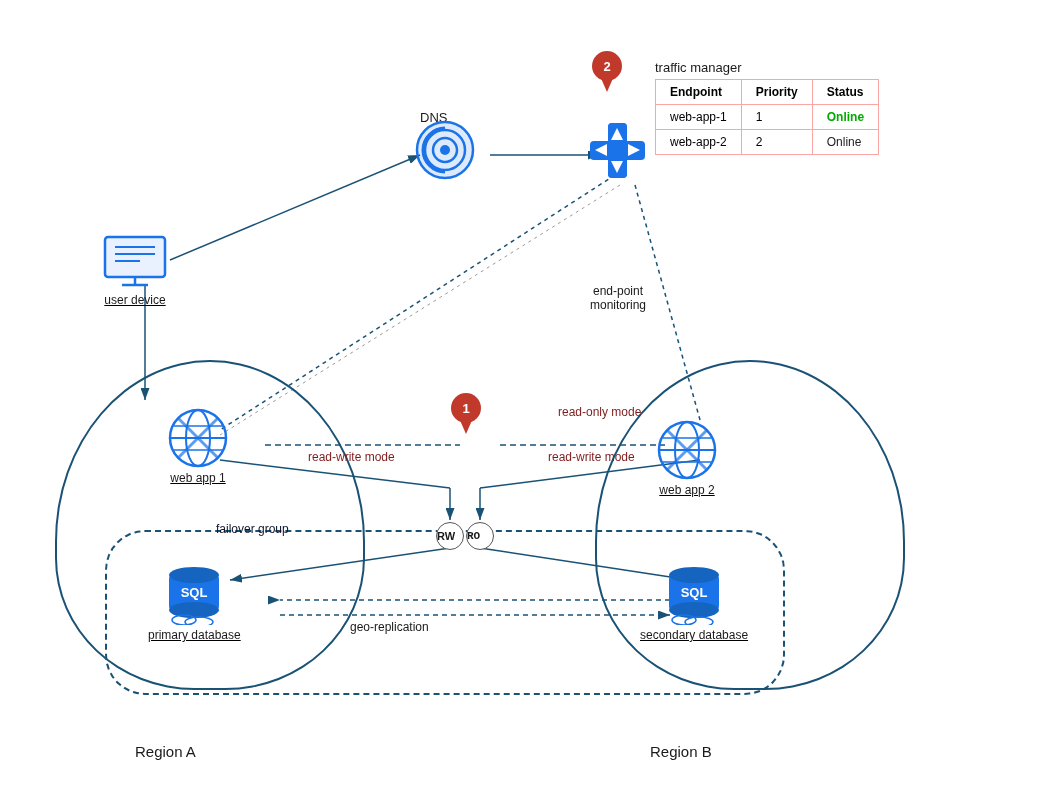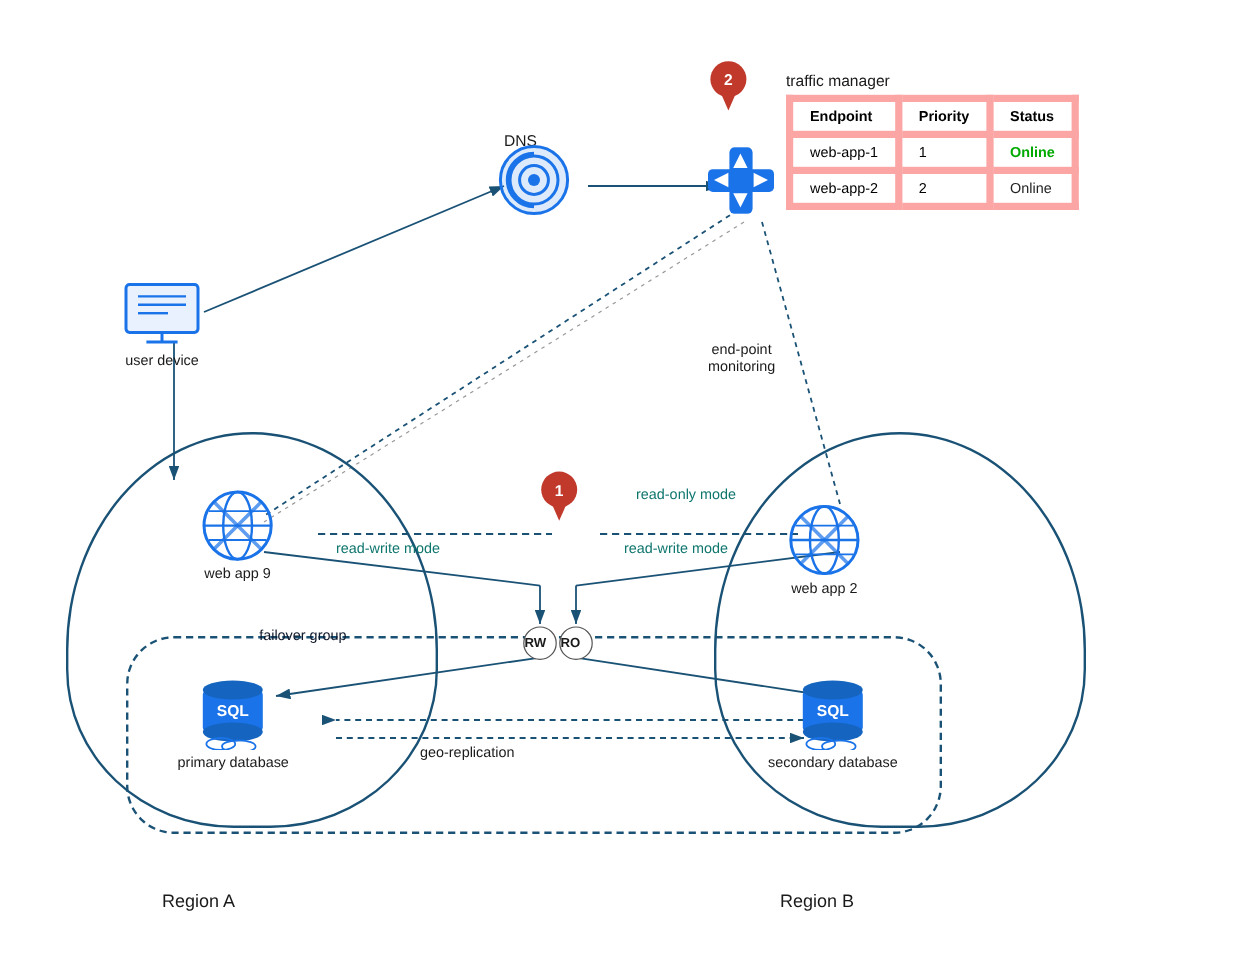--- a/index.html
+++ b/index.html
@@ -27,21 +27,21 @@
       font-size: 13px;
       color: #1a1a1a;
       margin-bottom: 4px;
       font-weight: normal;
     }
     .tm-table {
       border-collapse: collapse;
       font-size: 12px;
     }
     .tm-table th, .tm-table td {
-      border: 6px solid #fca5a5;
+      border: 1px solid #fca5a5;
       padding: 5px 14px;
       text-align: left;
     }
     .tm-table th {
       background: #fff;
       font-weight: bold;
     }
     .tm-table td.online-green {
       color: #00aa00;
       font-weight: bold;
@@ -59,20 +59,21 @@
       color: #1a1a1a;
       text-align: left;
     }
 
     
     .icon-wrap {
       position: absolute;
       display: flex;
       flex-direction: column;
       align-items: center;
+      text-decoration: underline;
     }
     .icon-label {
       font-size: 12px;
       color: #1a1a1a;
       text-align: center;
       margin-top: 3px;
     }
 
     
     .cloud {
@@ -151,22 +152,23 @@
       position: absolute;
       font-size: 12px;
       color: #1a1a1a;
       text-align: center;
     }
 
     
     .rw-label {
       position: absolute;
       font-size: 12px;
-      color: #0f766e;
+      color: #7f1d1d;
       text-align: left;
+      margin-left: 28px;
     }
 
     
     .geo-label {
       position: absolute;
       font-size: 12px;
       color: #1a1a1a;
       text-align: center;
     }
 
@@ -297,21 +299,21 @@
       <circle cx="30" cy="30" r="28" fill="none" stroke="#1a73e8" stroke-width="2.5"></circle>
 
       <ellipse cx="30" cy="30" rx="12" ry="28" fill="none" stroke="#1a73e8" stroke-width="2"></ellipse>
       <line x1="2" y1="30" x2="58" y2="30" stroke="#1a73e8" stroke-width="2"></line>
       <line x1="6" y1="18" x2="54" y2="18" stroke="#1a73e8" stroke-width="1.5"></line>
       <line x1="6" y1="42" x2="54" y2="42" stroke="#1a73e8" stroke-width="1.5"></line>
 
       <line x1="10" y1="10" x2="50" y2="50" stroke="#1a73e8" stroke-width="3" opacity="0.7"></line>
       <line x1="50" y1="10" x2="10" y2="50" stroke="#1a73e8" stroke-width="3" opacity="0.7"></line>
     </svg>
-    <span class="icon-label">web app 9</span>
+    <span class="icon-label">web app 1</span>
   </div>
 
   <div class="icon-wrap" style="top:420px; left:657px;justify-content:center;">
     <svg width="60" height="60" viewBox="0 0 60 60" class="svg-icon">
       <circle cx="30" cy="30" r="28" fill="none" stroke="#1a73e8" stroke-width="2.5"></circle>
       <ellipse cx="30" cy="30" rx="12" ry="28" fill="none" stroke="#1a73e8" stroke-width="2"></ellipse>
       <line x1="2" y1="30" x2="58" y2="30" stroke="#1a73e8" stroke-width="2"></line>
       <line x1="6" y1="18" x2="54" y2="18" stroke="#1a73e8" stroke-width="1.5"></line>
       <line x1="6" y1="42" x2="54" y2="42" stroke="#1a73e8" stroke-width="1.5"></line>
       <line x1="10" y1="10" x2="50" y2="50" stroke="#1a73e8" stroke-width="3" opacity="0.7"></line>
@@ -348,21 +350,21 @@
     </svg>
     <span class="icon-label">secondary database</span>
   </div>
 
   <div class="geo-label" style="top:620px; left:350px;">geo-replication</div>
 
   <div class="rw-circle" style="top:522px; left:436px;">
     <span>RW</span>
   </div>
 
-  <div class="rw-circle" style="top:522px; left:466px;">
+  <div class="rw-circle" style="top:522px; left:466px;font-family:Liberation Mono, monospace;">
     <span>RO</span>
   </div>
 
   <div class="rw-label" style="top:450px; left:280px;">read-write mode</div>
 
   <div class="rw-label" style="top:405px; left:530px;">read-only mode</div>
 
   <div class="rw-label" style="top:450px; left:520px;">read-write mode</div>
 
   <div class="ep-label" style="top:270px; left:590px; white-space:pre-line;">

